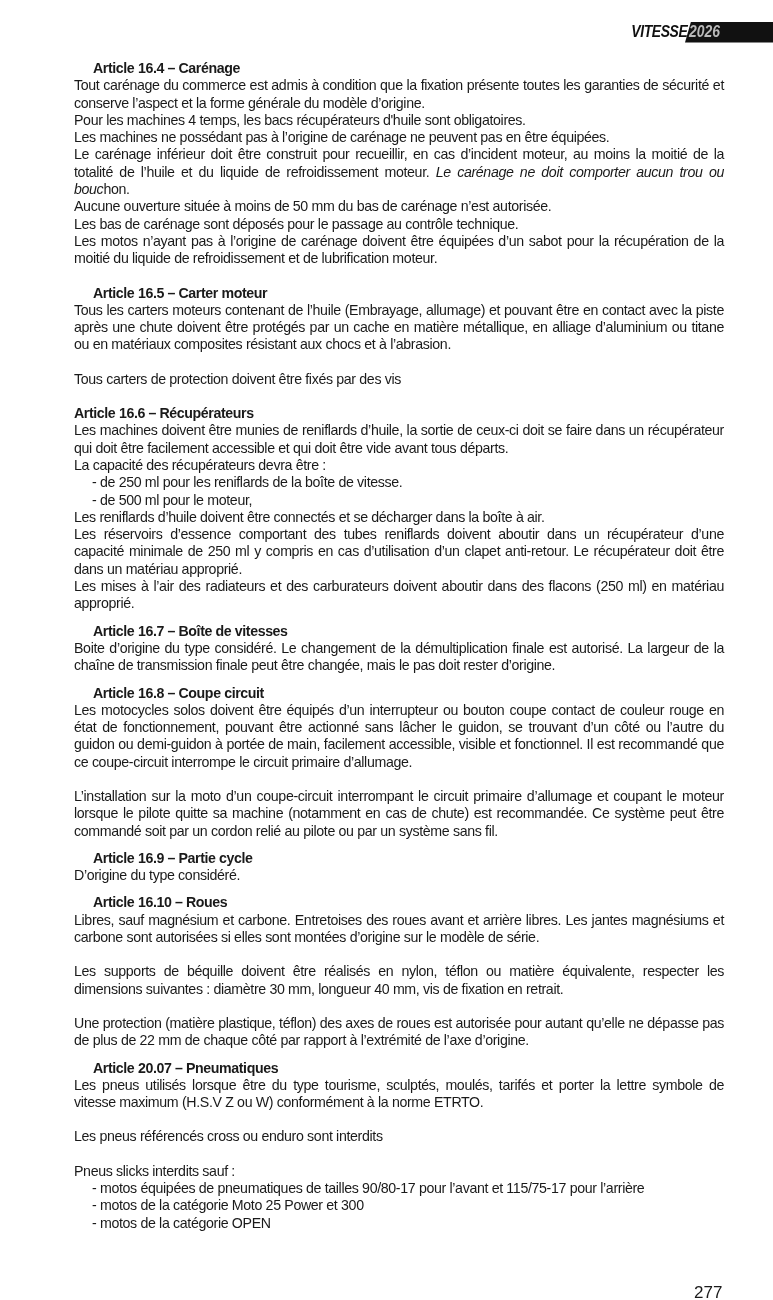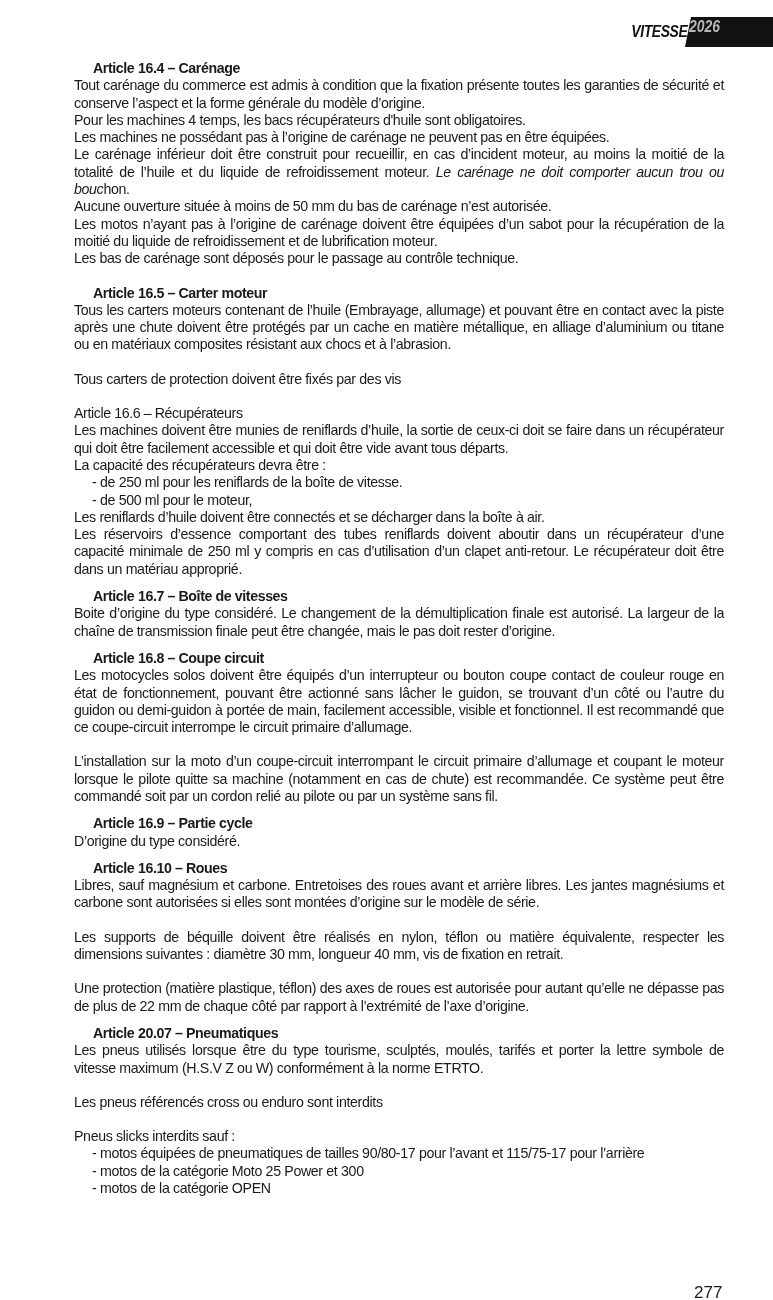--- a/index.html
+++ b/index.html
@@ -2,30 +2,30 @@
 <html><head>
 <meta charset="utf-8">
 <style>
   html, body { margin: 0; padding: 0; background: #ffffff; }
   body { width: 773px; height: 1300px; position: relative; overflow: hidden;
          font-family: "Liberation Sans", sans-serif; color: #1a1a1a; }
   .header { position: absolute; top: 22px; right: 0; height: 20px; display: flex; align-items: center; }
   .header .word { font-family: "Liberation Sans", sans-serif; font-weight: bold; font-style: italic;
                   font-size: 17px; letter-spacing: -0.5px; color: #111; transform: scaleX(0.82);
                   transform-origin: right center; margin-right: -2px; }
-  .header .banner { background: #111; height: 30px; width: 88px; position: relative;
+  .header .banner { background: #111; height: 21px; width: 88px; position: relative;
                     clip-path: polygon(6px 0, 100% 0, 100% 100%, 0 100%);
-                    display: flex; padding-left: 4px; box-sizing: border-box; }
+                    display: flex; align-items: center; padding-left: 4px; box-sizing: border-box; }
   .header .banner span { font-weight: bold; font-style: italic; font-size: 17px; color: #b9b9b9;
                          transform: scaleX(0.82); transform-origin: left center; display: inline-block; }
   .content { position: absolute; left: 74px; top: 60px; width: 650px;
              font-size: 14.2px; line-height: 17.3px; letter-spacing: -0.35px; }
   .content p { margin: 0; text-align: justify; }
   .article-title { font-weight: bold; padding-left: 19px; margin: 0; letter-spacing: -0.4px; }
-  .article-title.plain { font-weight: normal; padding-left: 0; }
+  .article-title.plain { font-weight: bold; padding-left: 0; }
   .gap { height: 17px; }
   .gap-s { height: 10px; }
   .list-item { padding-left: 18px; margin: 0; }
   b { font-weight: normal; }
   .page-number { position: absolute; left: 694px; top: 1258px; font-size: 17px; color: #1a1a1a; margin-top: 25px; }
 </style>
 </head>
 <body>
 
 <div class="header">
@@ -37,22 +37,22 @@
 
 <div class="content">
 
   <section>
     <p class="article-title">Article 16.4 – Carénage</p>
     <p>Tout carénage du commerce est admis à condition que la fixation présente toutes les garanties de sécurité et conserve l’aspect et la forme générale du modèle d’origine.</p>
     <p>Pour les machines 4 temps, les bacs récupérateurs d'huile sont obligatoires.</p>
     <p>Les machines ne possédant pas à l’origine de carénage ne peuvent pas en être équipées.</p>
     <p><span>Le carénage inférieur doit être construit pour recueillir, en cas d’incident moteur, au moins la moitié de la totalité de l’huile et du liquide de refroidissement moteur. </span><i>Le carénage ne doit comporter aucun trou ou bouc</i><span>hon.</span></p>
     <p>Aucune ouverture située à moins de 50 mm du bas de carénage n’est autorisée.</p>
+    <p>Les bas de carénage sont déposés pour le passage au contrôle technique.</p>
     <p>Les motos n’ayant pas à l’origine de carénage doivent être équipées d’un sabot pour la récupération de la moitié du liquide de refroidissement et de lubrification moteur.</p>
-    <p>Les bas de carénage sont déposés pour le passage au contrôle technique.</p>
   </section>
 
   <div class="gap"></div>
 
   <section>
     <p class="article-title">Article 16.5 – Carter moteur</p>
     <p><b>Tous les carters moteurs contenant de l’huile (Embrayage, allumage) et pouvant être en contact avec la piste après une chute doivent</b><span> être protégés par un cache en matière métallique</span><b>, en alliage d’aluminium ou titane ou en matériaux composites résistant aux chocs et à l’abrasion.</b></p>
     <div class="gap"></div>
     <p><b>Tous carters de protection doivent</b><span> être fixés par des vis</span></p>
   </section>
@@ -60,20 +60,21 @@
   <div class="gap"></div>
 
   <section>
     <p class="article-title plain">Article 16.6 – Récupérateurs</p>
     <p>Les machines doivent être munies de reniflards d’huile, la sortie de ceux-ci doit se faire dans un récupérateur qui doit être facilement accessible et qui doit être vide avant tous départs.</p>
     <p>La capacité des récupérateurs devra être :</p>
     <p class="list-item">- de 250 ml pour les reniflards de la boîte de vitesse.</p>
     <p class="list-item">- de 500 ml pour le moteur,</p>
     <p>Les reniflards d’huile doivent être connectés et se décharger dans la boîte à air.</p>
     <p>Les réservoirs d’essence comportant des tubes reniflards doivent aboutir dans un récupérateur d’une capacité minimale de 250 ml y compris en cas d’utilisation d’un clapet anti-retour. Le récupérateur doit être dans un matériau approprié.</p>
+    <p>Les mises à l’air des radiateurs et des carburateurs doivent aboutir dans des flacons (250 ml) en matériau approprié.</p>
   </section>
 
   <div class="gap-s"></div>
 
   <section>
     <p class="article-title">Article 16.7 – Boîte de vitesses</p>
     <p>Boite d’origine du type considéré. Le changement de la démultiplication finale est autorisé. La largeur de la chaîne de transmission finale peut être changée, mais le pas doit rester d’origine.</p>
   </section>
 
   <div class="gap-s"></div>

